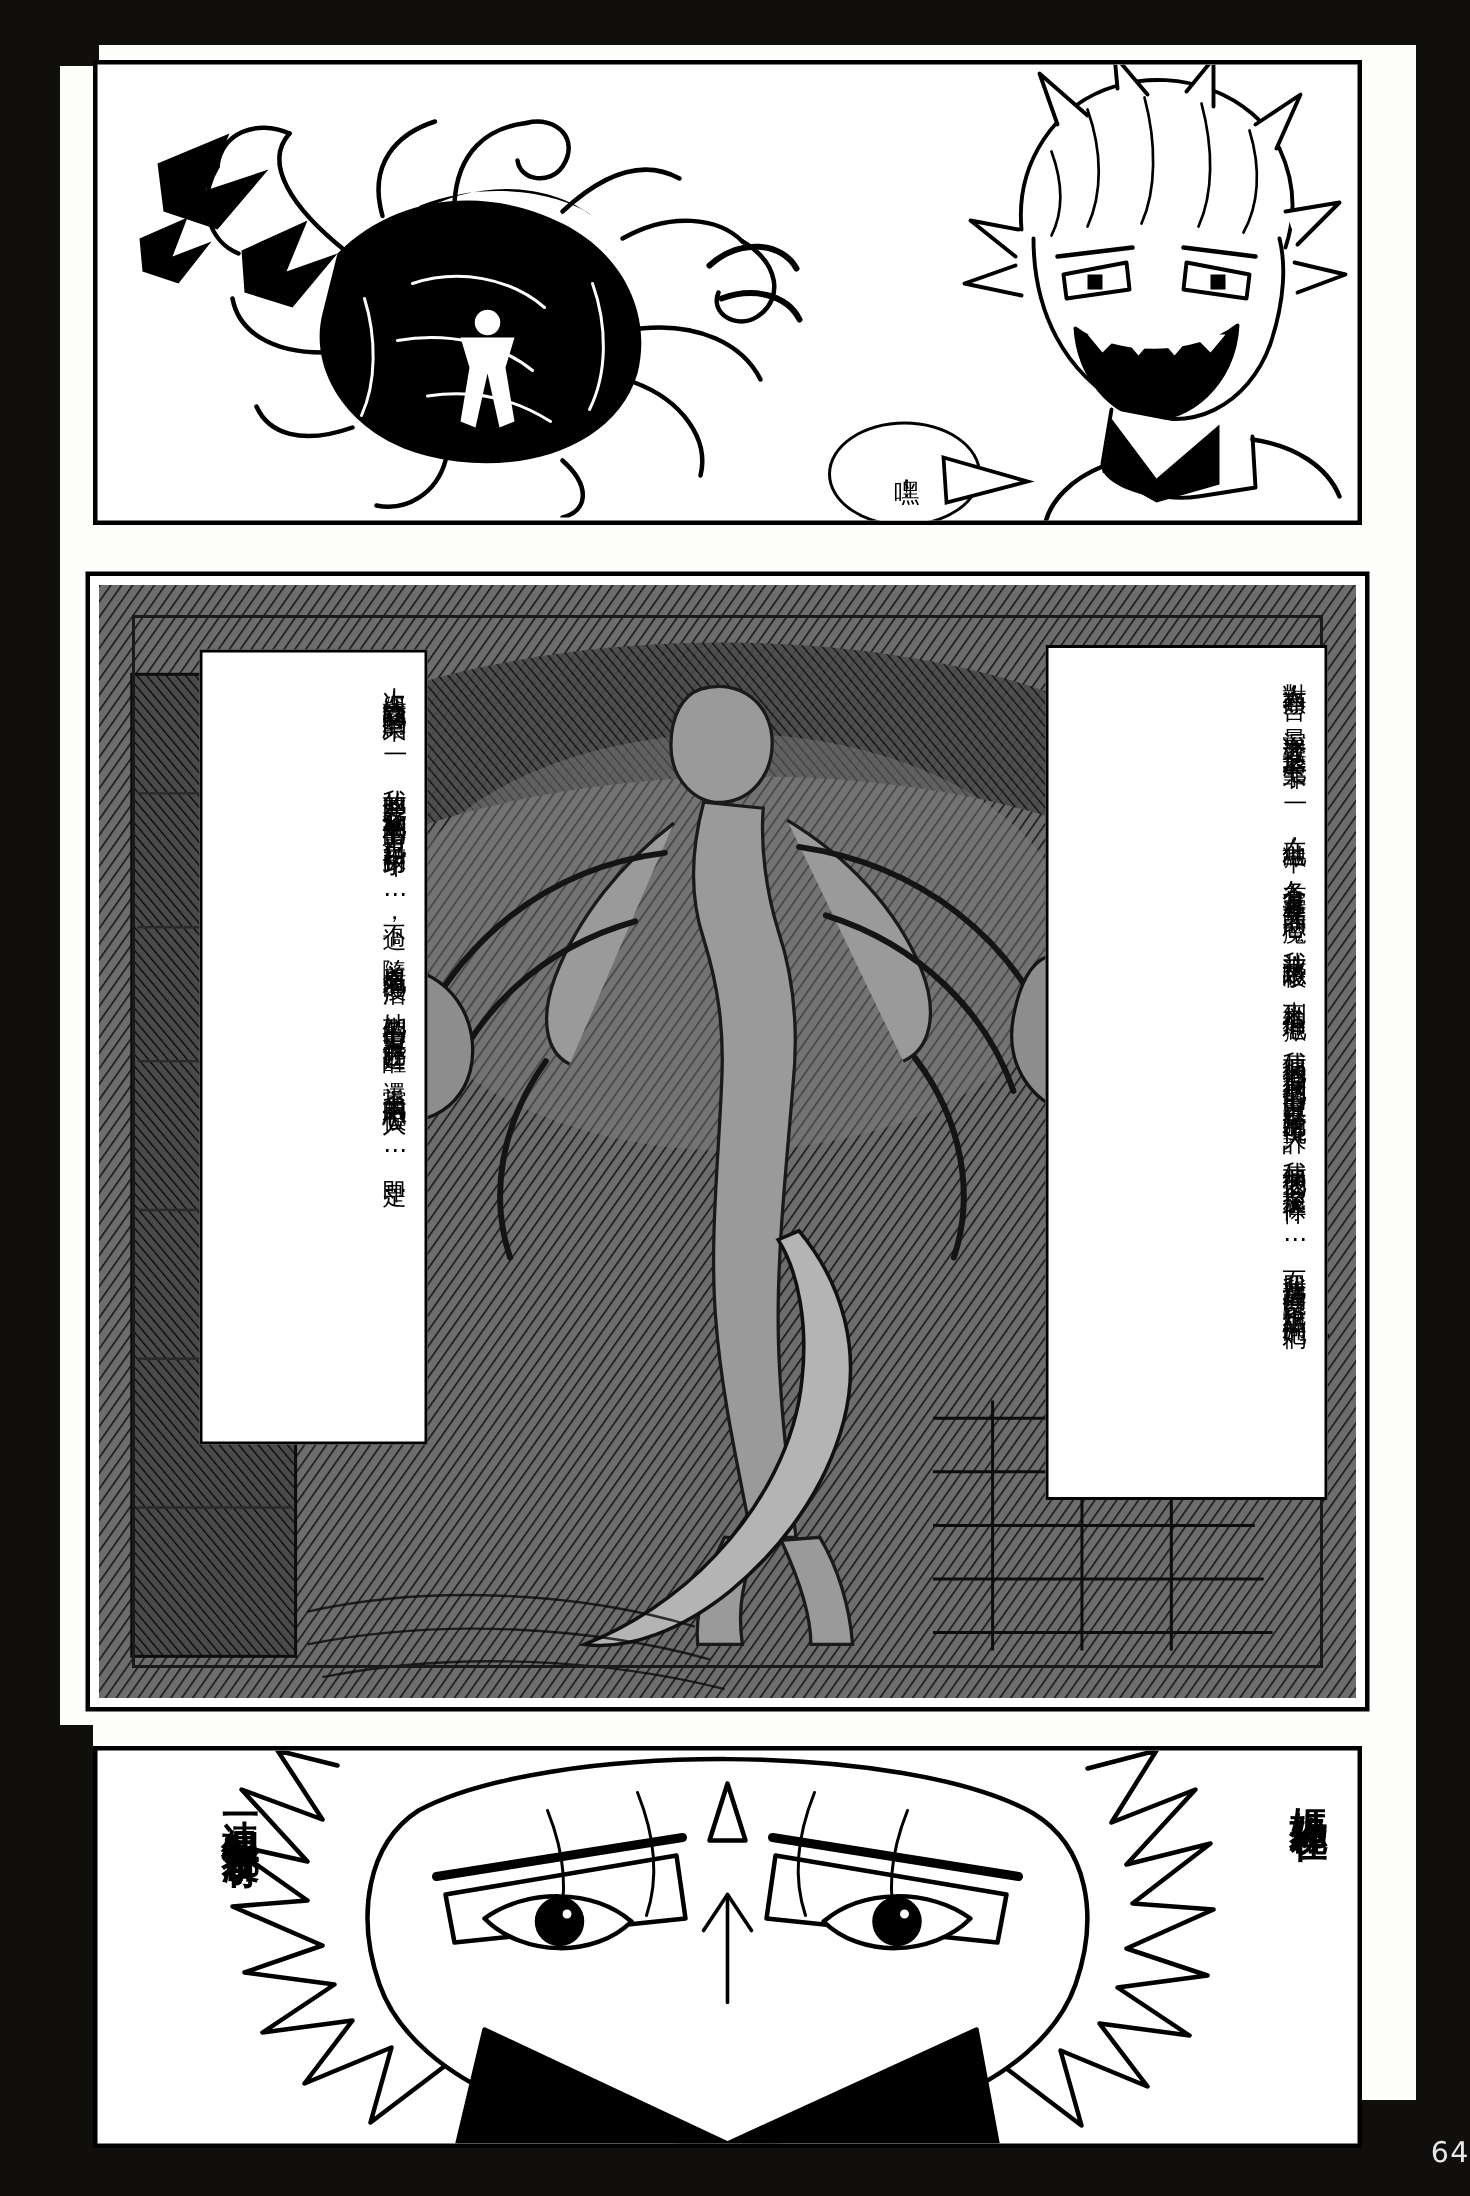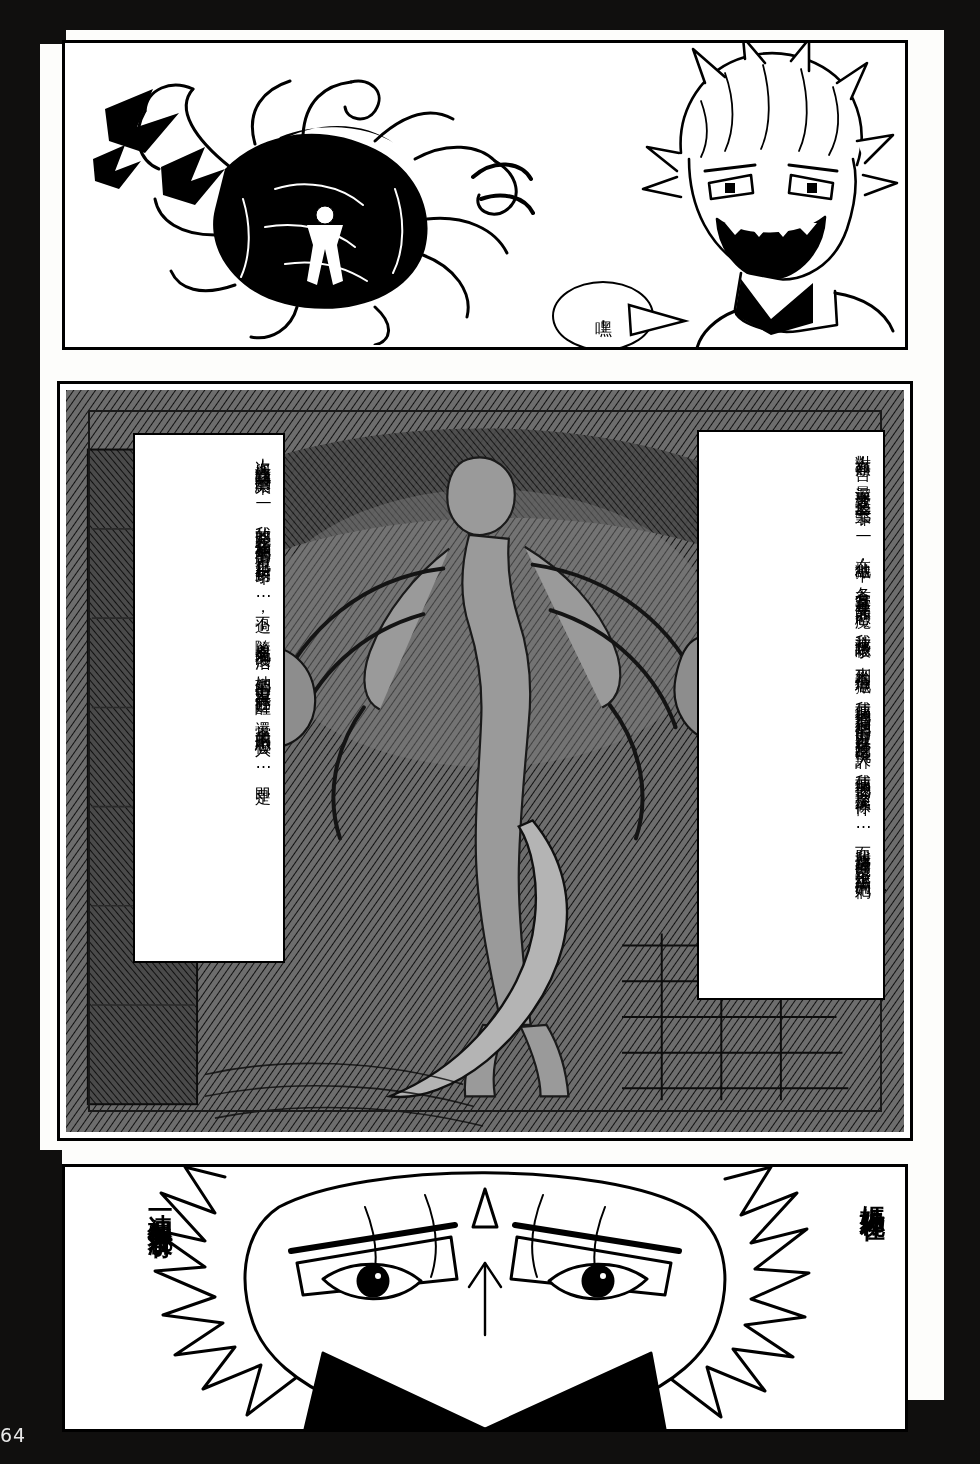--- a/index.html
+++ b/index.html
@@ -158,21 +158,21 @@
     font-weight: bold;
   }
   #cap-right { right: 16px; top: 18px; height: 210px; }
   #cap-left  { left: 78px;  top: 26px; height: 210px; }
 
   
   #page-number {
     position: absolute;
     left: 0; right: 0;
     bottom: 18px;
-    text-align: left;
+    text-align: right;
     color: #e8e8e8;
     font-size: 19px;
     letter-spacing: 1px;
     font-family: "DejaVu Sans", "Liberation Sans", sans-serif;
   }
 </style>
 </head>
 <body>
 
 <div id="page">

